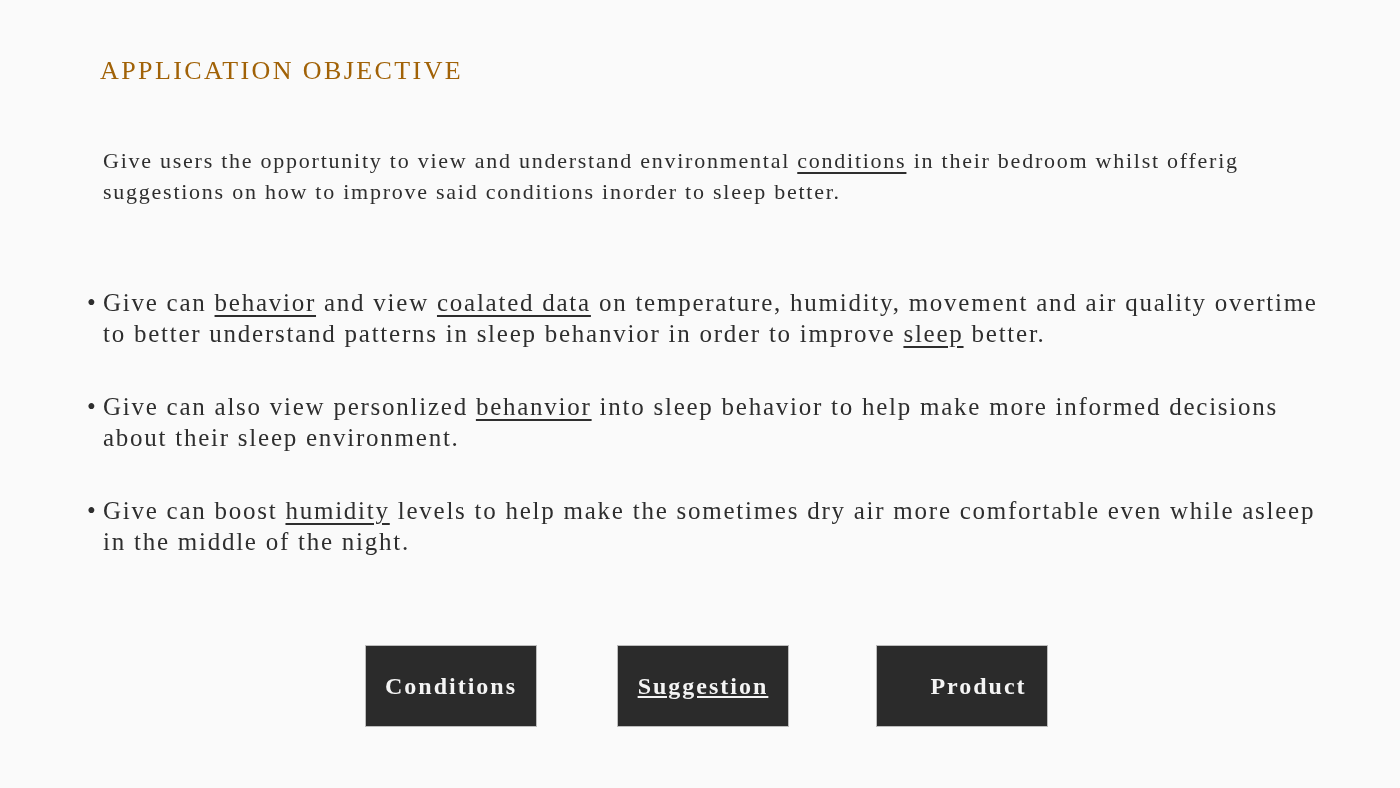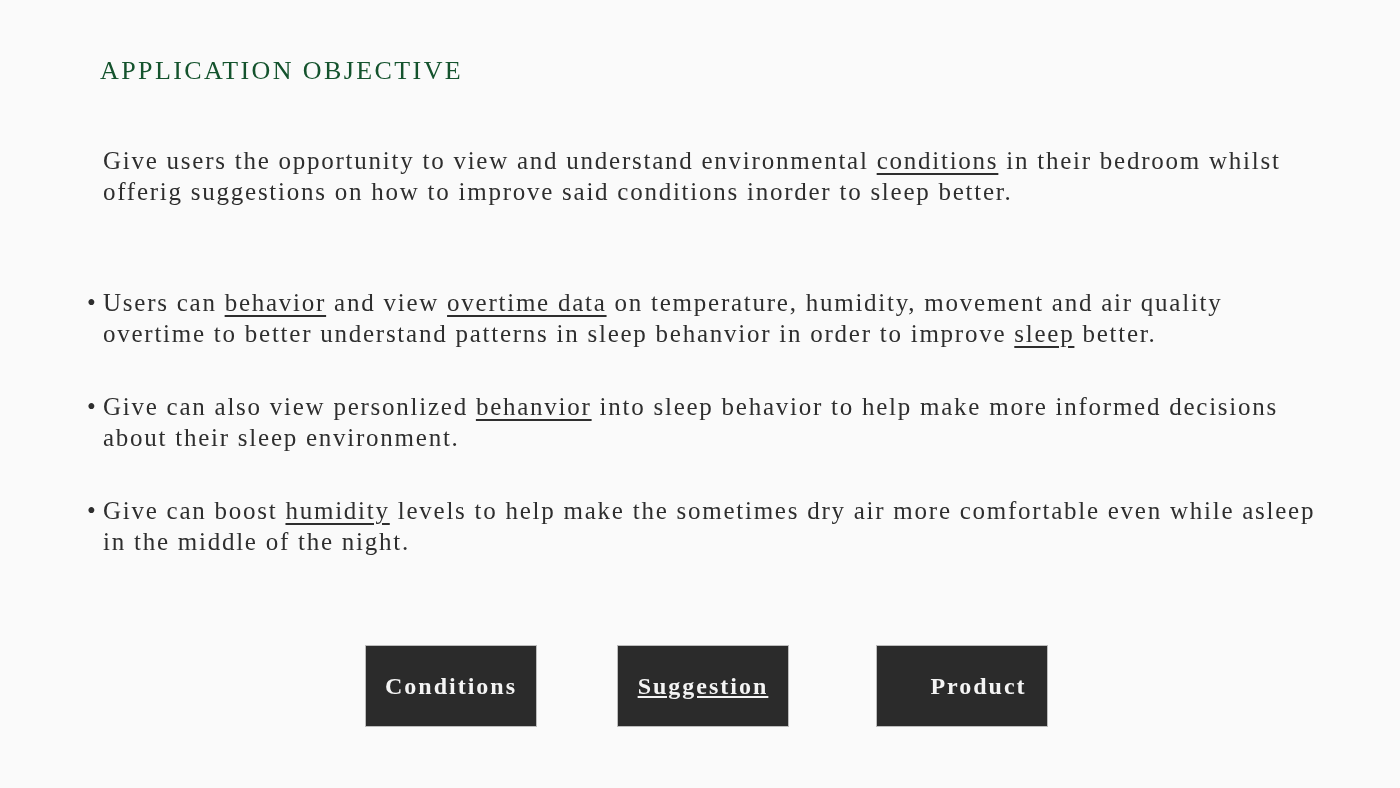--- a/index.html
+++ b/index.html
@@ -11,27 +11,27 @@
       font-family: "Liberation Serif", "DejaVu Serif", serif;
       color: #2e2e2e;
     }
     .title {
       position: absolute;
       left: 100px; top: 56px;
       font-size: 26px;
       letter-spacing: 2.4px;
       font-weight: normal;
       margin: 0;
-      color: #14532d;
+      color: #a16207;
     }
     .intro {
       position: absolute;
       left: 103px; top: 146px;
       width: 1230px;
-      font-size: 25px;
+      font-size: 22px;
       line-height: 30.5px;
       letter-spacing: 1.75px;
       margin: 0;
     }
     .bullets {
       position: absolute;
       left: 0; top: 0;
       list-style: none;
       margin: 0; padding: 0;
     }
@@ -74,21 +74,21 @@
 
 <h1 class="title">APPLICATION OBJECTIVE</h1>
 
 <p class="intro">
   <span>Give users the opportunity to view and understand environmental </span><span class="ul">conditions</span><span> in their bedroom whilst offerig suggestions on how to improve said conditions inorder to sleep better.</span>
 </p>
 
 <ul class="bullets">
   <li class="bullet" style="top:288px;">
     <span class="dot">•</span>
-    <span>Users can </span><span class="ul">behavior</span><span> and view </span><span class="ul">overtime data</span><span> on temperature, humidity, movement and air quality overtime to better understand patterns in sleep behanvior in order to improve </span><span class="ul">sleep</span><span> better.</span>
+    <span>Give can </span><span class="ul">behavior</span><span> and view </span><span class="ul">coalated data</span><span> on temperature, humidity, movement and air quality overtime to better understand patterns in sleep behanvior in order to improve </span><span class="ul">sleep</span><span> better.</span>
   </li>
   <li class="bullet" style="top:392px;">
     <span class="dot">•</span>
     <span>Give can also view personlized </span><span class="ul">behanvior</span><span> into sleep behavior to help make more informed decisions about their sleep environment.</span>
   </li>
   <li class="bullet" style="top:496px;">
     <span class="dot">•</span>
     <span>Give can boost </span><span class="ul">humidity</span><span> levels to help make the sometimes dry air more comfortable even while asleep in the middle of the night.</span>
   </li>
 </ul>

